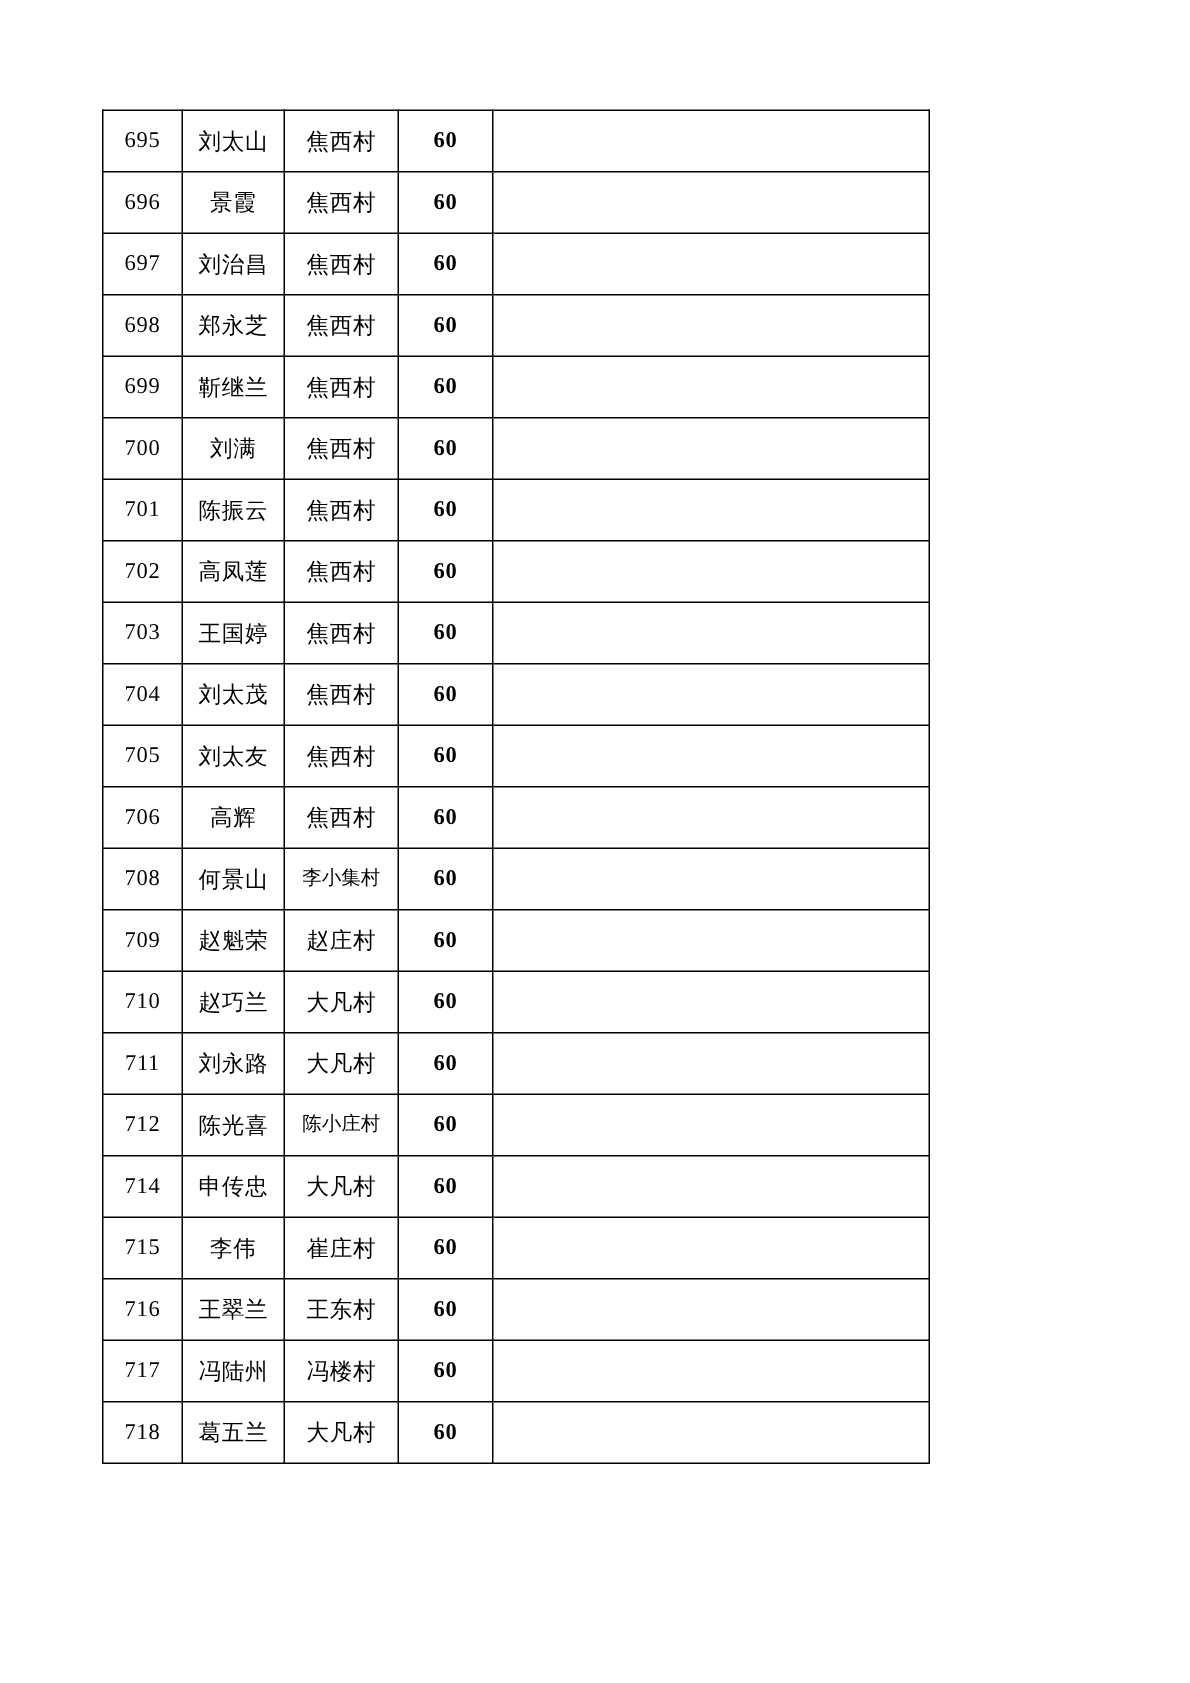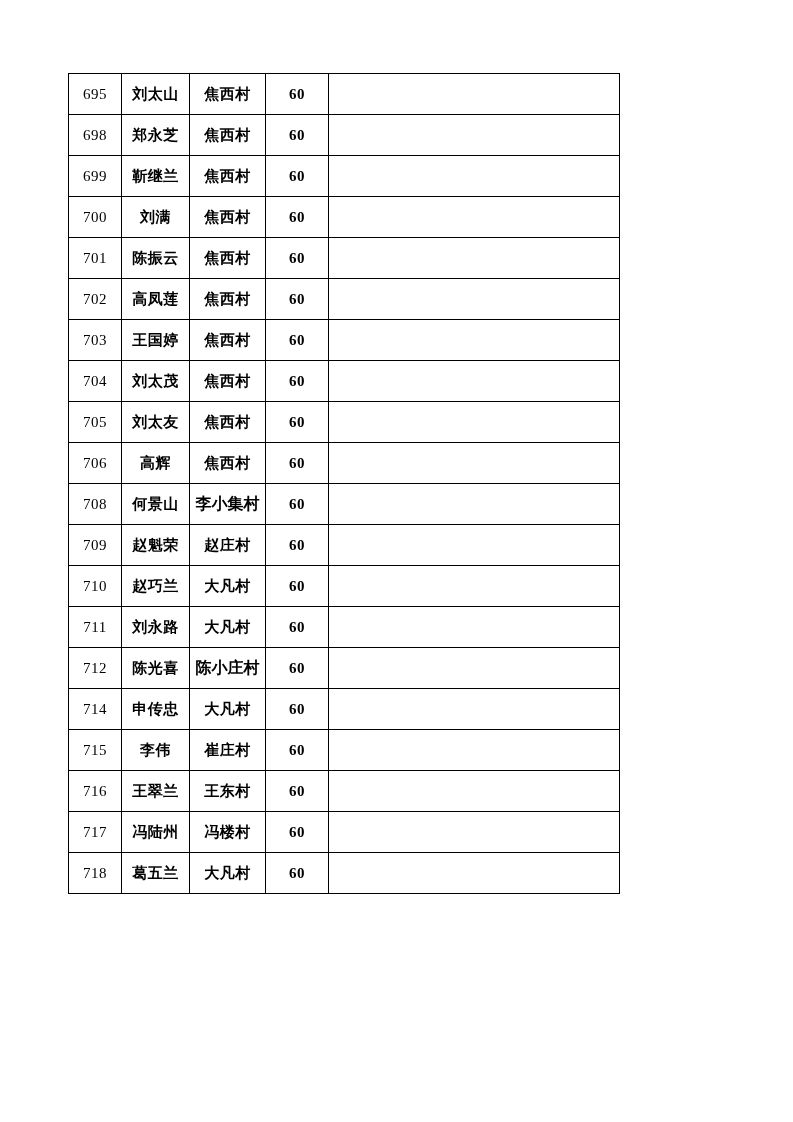--- a/index.html
+++ b/index.html
@@ -58,24 +58,23 @@
   }
   td.amt {
     font-family: "Liberation Serif", "DejaVu Serif", serif;
     font-size: 15px;
     letter-spacing: 0;
     font-weight: bold;
   }
   td.nm, td.vl {
     font-family: "DejaVu Serif", "Liberation Serif", serif;
     font-size: 14px;
-    font-weight: bold;
   }
   td.vl.long {
-    font-size: 16px;
+    font-size: 13px;
     letter-spacing: 0;
   }
   td.blank { }
 </style>
 </head>
 <body>
 
 <div class="page">
   <div class="table-wrap">
     <table class="roster">
@@ -88,20 +87,34 @@
       </colgroup>
       <tbody>
           <tr>
             <td class="idx">695</td>
             <td class="nm">刘太山</td>
             <td class="vl">焦西村</td>
             <td class="amt">60</td>
             <td class="blank"></td>
           </tr>
           <tr>
+            <td class="idx">696</td>
+            <td class="nm">景霞</td>
+            <td class="vl">焦西村</td>
+            <td class="amt">60</td>
+            <td class="blank"></td>
+          </tr>
+          <tr>
+            <td class="idx">697</td>
+            <td class="nm">刘治昌</td>
+            <td class="vl">焦西村</td>
+            <td class="amt">60</td>
+            <td class="blank"></td>
+          </tr>
+          <tr>
             <td class="idx">698</td>
             <td class="nm">郑永芝</td>
             <td class="vl">焦西村</td>
             <td class="amt">60</td>
             <td class="blank"></td>
           </tr>
           <tr>
             <td class="idx">699</td>
             <td class="nm">靳继兰</td>
             <td class="vl">焦西村</td>

